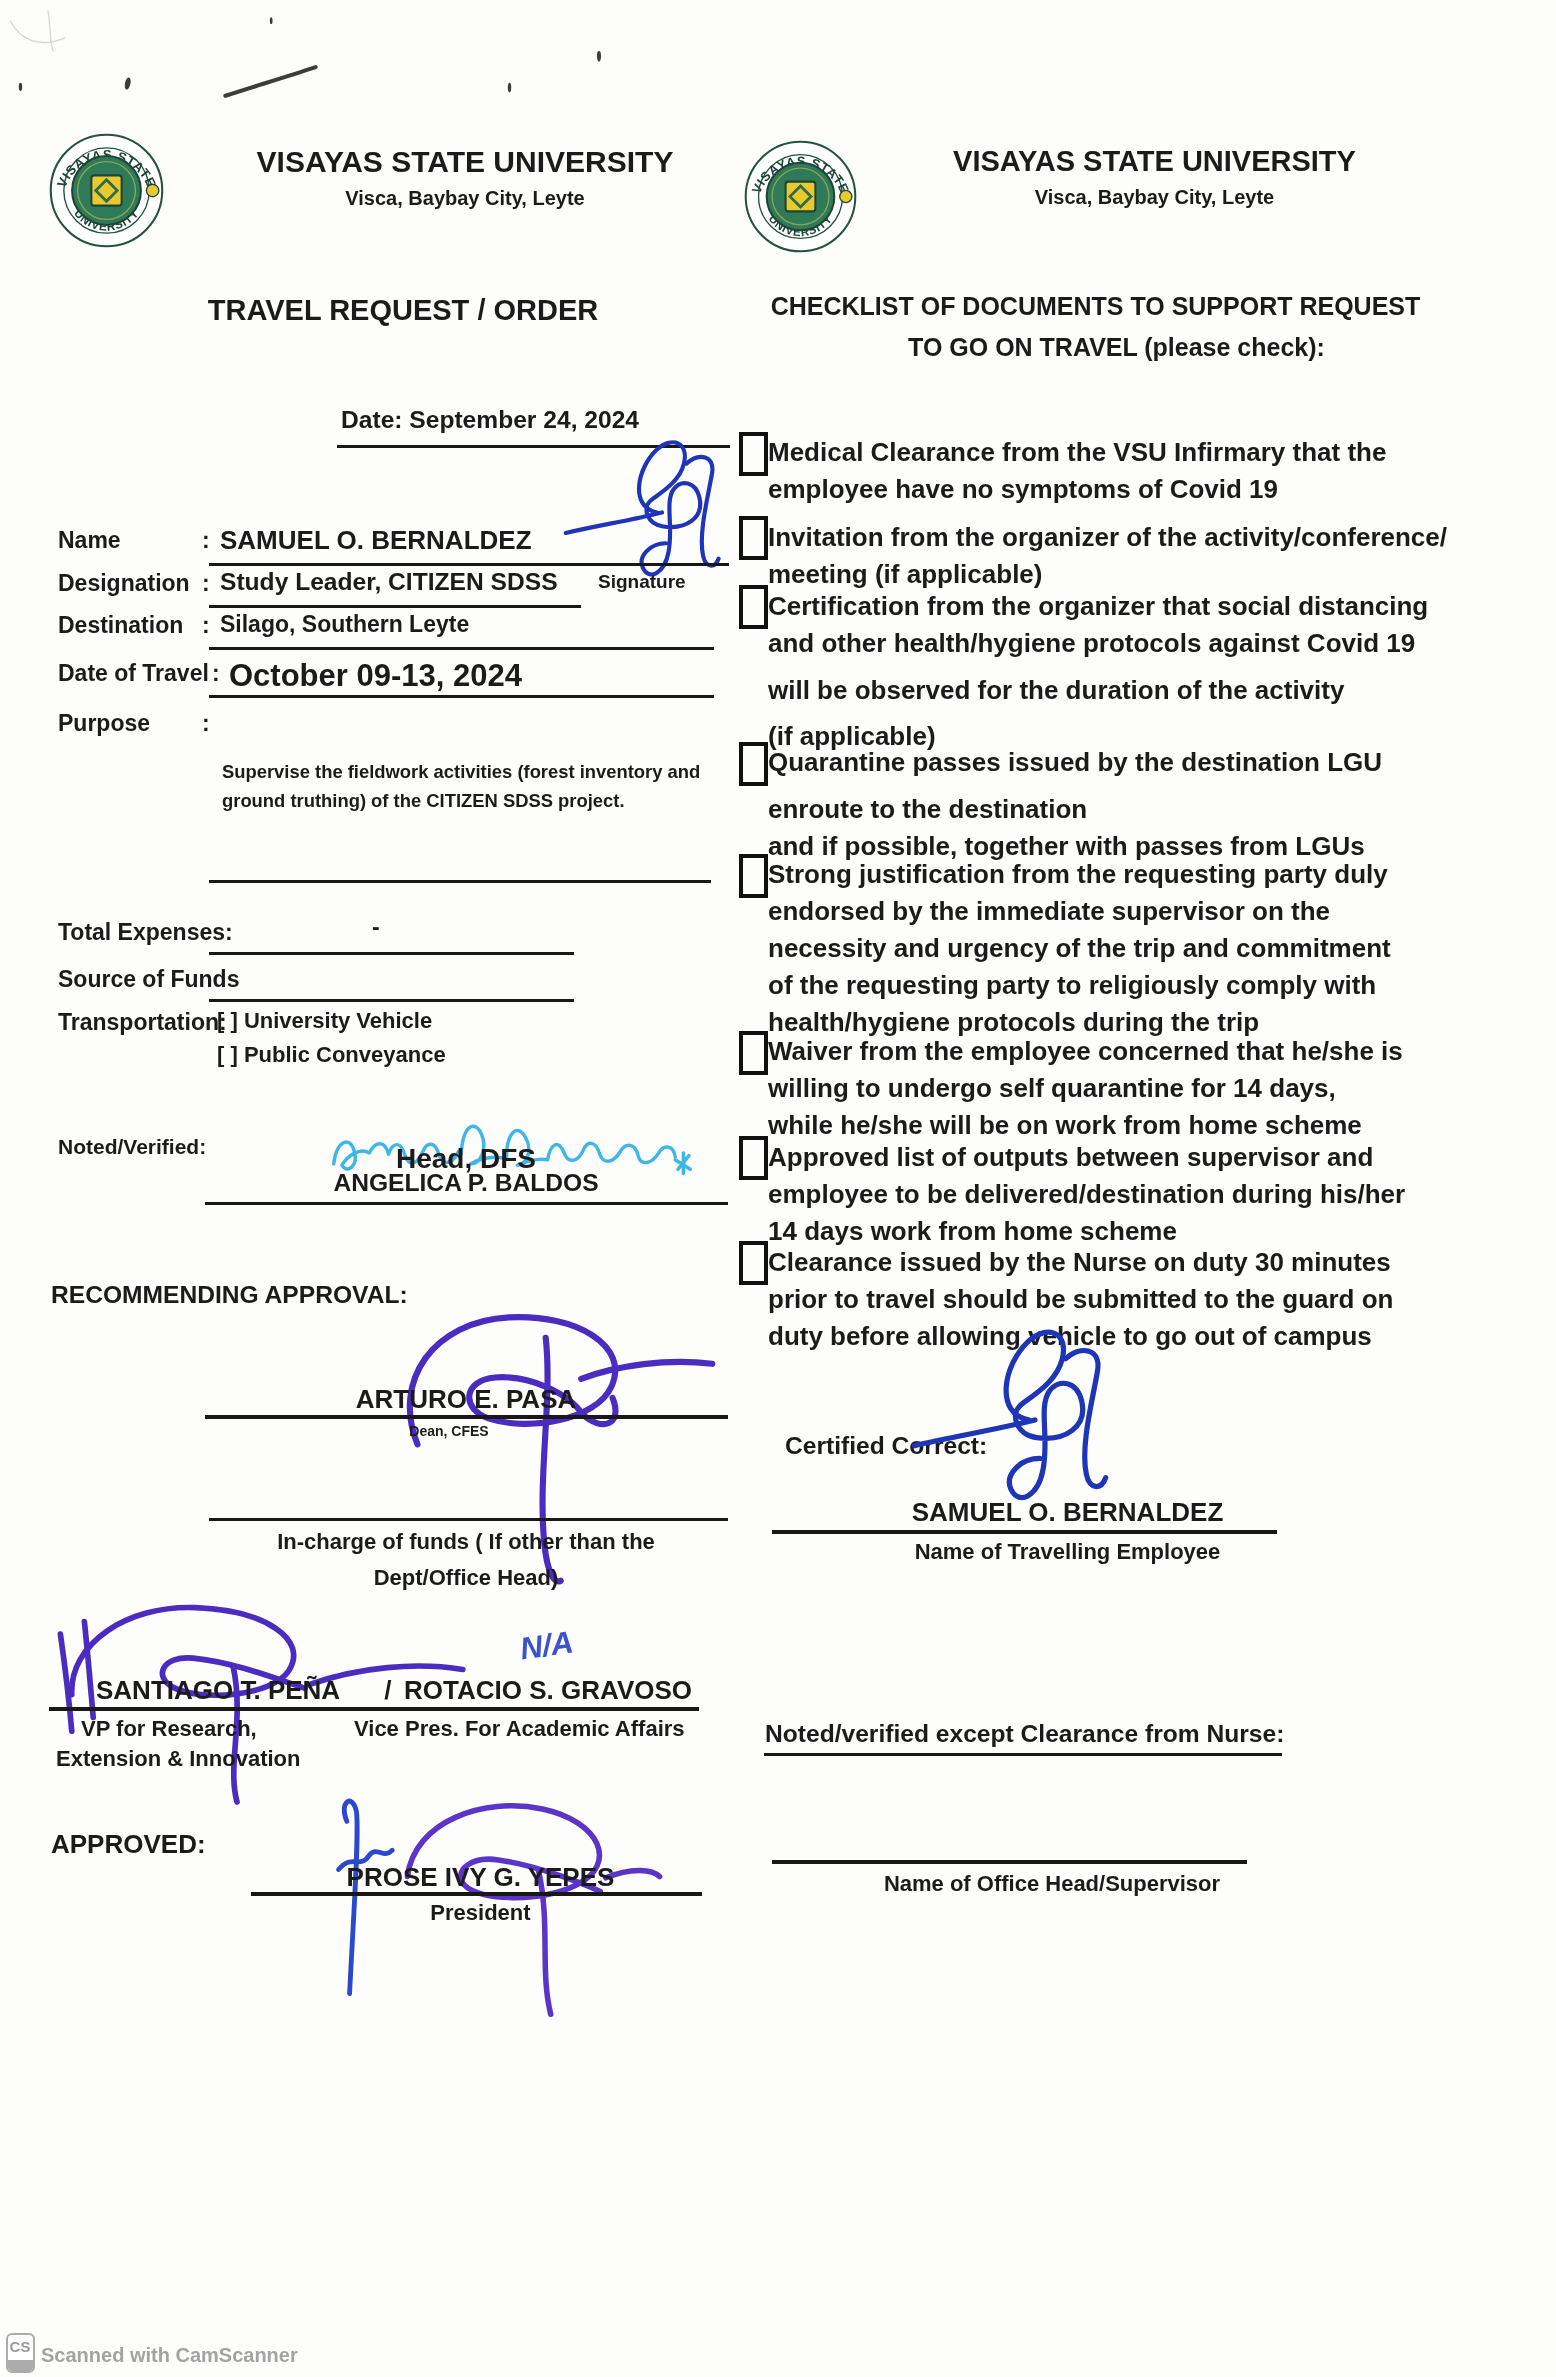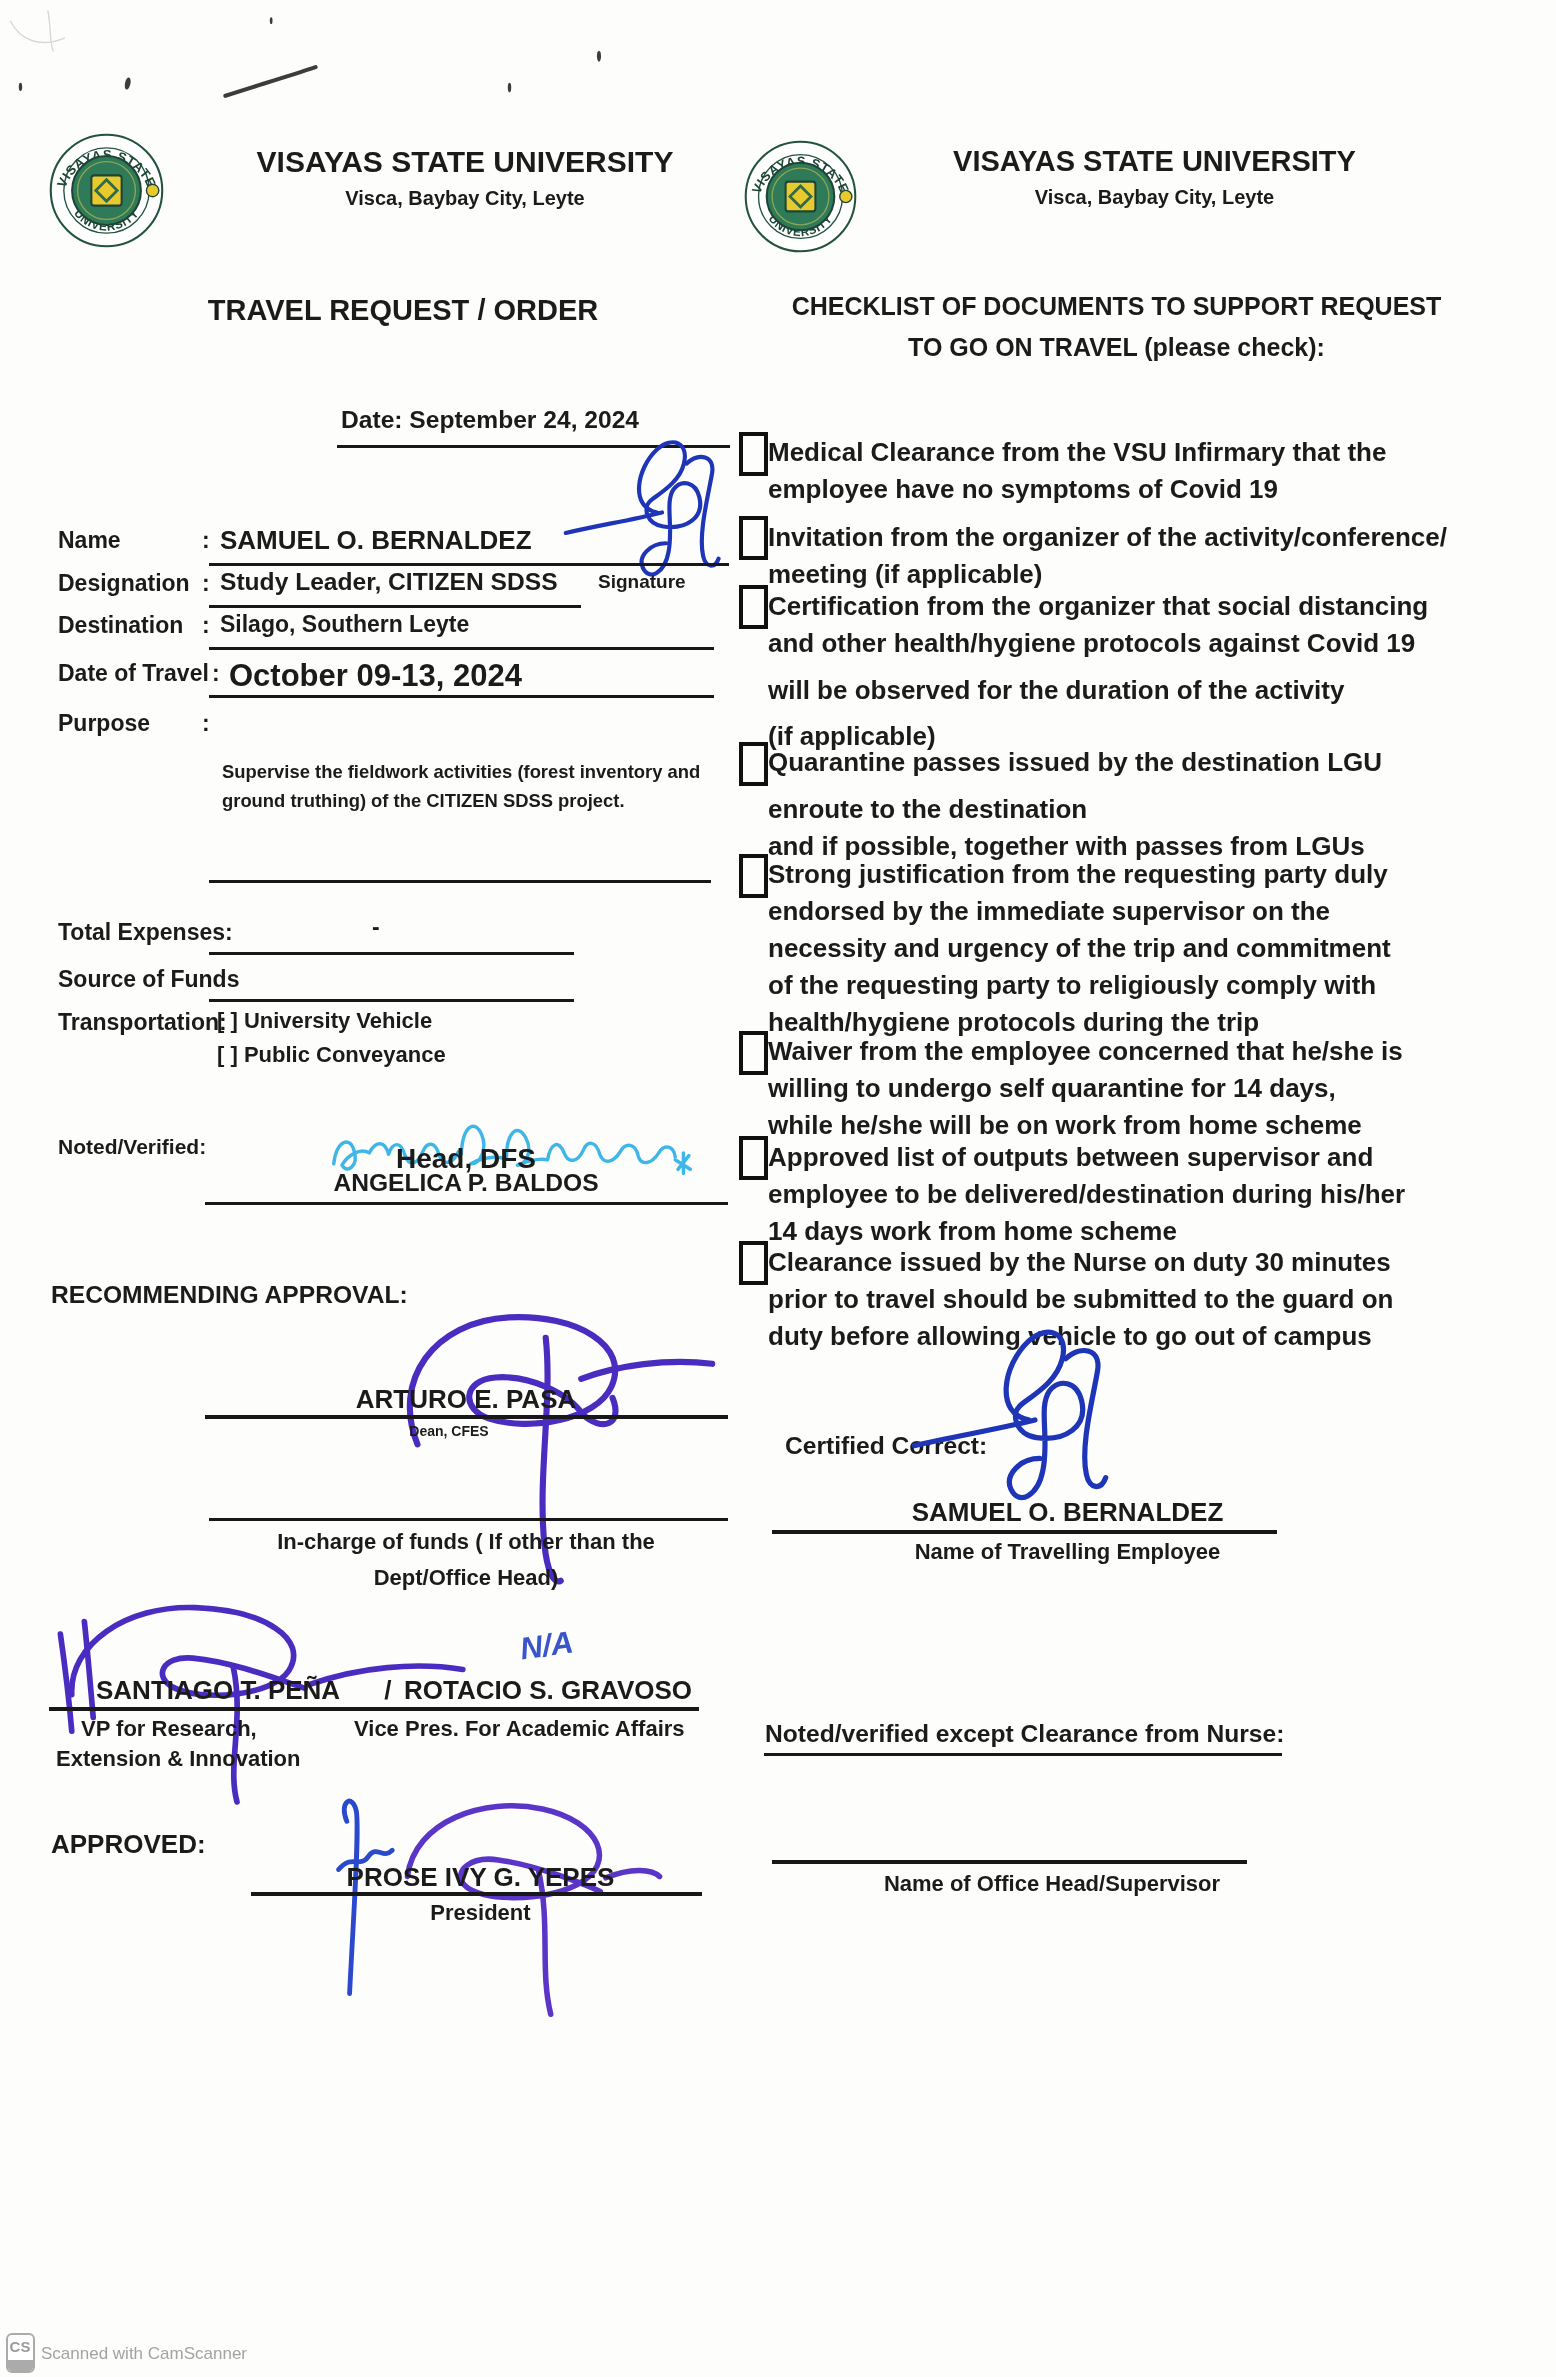--- a/index.html
+++ b/index.html
@@ -8,21 +8,21 @@
   .abs{position:absolute;white-space:nowrap;}
   .ctr{text-align:center;}
   .b{font-weight:700;}
   .sb{font-weight:600;}
   .line{position:absolute;background:#181818;}
   .lbl{font-size:23px;font-weight:700;}
   .chk-line{font-size:26px;font-weight:600;line-height:37px;white-space:nowrap;}
   .mt14{margin-top:9.6px;}
   .checkbox{position:absolute;width:20.5px;height:36px;border:4.8px solid #101010;background:transparent;}
   .na-script{font-size:31px;font-weight:700;font-style:italic;transform:rotate(-8deg);}
-  .wm-text{font-size:17px;font-weight:400;color:#a3a3a3;}
+  .wm-text{font-size:20px;font-weight:700;color:#a3a3a3;}
   .wm-logo{position:absolute;width:29px;height:40px;border:2px solid #ababab;border-radius:6.1px;
            background:#fff;box-sizing:border-box;}
   .wm-logo .cs{position:absolute;top:2.7px;left:0;width:100%;text-align:center;
                font-size:15px;font-weight:700;color:#9a9a9a;}
   .wm-logo .tab{position:absolute;bottom:0;left:0;width:100%;height:11px;background:#ababab;
                 border-radius:0 0 4.1px 4.1px;}
   svg{overflow:visible;}
 </style>
 </head>
 <body>
@@ -193,21 +193,21 @@
   </svg>
   <div class="abs ctr b" style="left:260px;top:1862px;width:441px;font-size:26px">PROSE IVY G. YEPES</div>
   <div class="line" style="left:251px;top:1892px;width:451px;height:4.1px"></div>
   <div class="abs ctr sb" style="left:260px;top:1900px;width:441px;font-size:22px">President</div>
 
   <svg class="abs" style="left:743px;top:139px" width="115" height="115" viewBox="0 0 168 168">
       <use href="#vsu-logo"></use>
     </svg>
   <div class="abs ctr" style="left:888px;top:145px;width:533px;font-size:29px"><span class="b">VISAYAS STATE UNIVERSITY</span></div>
   <div class="abs ctr sb" style="left:888px;top:186px;width:533px;font-size:20px">Visca, Baybay City, Leyte</div>
-  <div class="abs ctr b" style="left:741px;top:292px;width:751px;font-size:25px">CHECKLIST OF DOCUMENTS TO SUPPORT REQUEST</div>
+  <div class="abs ctr b" style="left:720px;top:292px;width:751px;font-size:25px">CHECKLIST OF DOCUMENTS TO SUPPORT REQUEST</div>
   <div class="abs ctr b" style="left:741px;top:333px;width:751px;font-size:25px">TO GO ON TRAVEL (please check):</div>
 
   <div class="checkbox" style="left:739px;top:432px"></div>
   <div class="abs" style="left:768px;top:434px">
     <div class="chk-line">Medical Clearance from the VSU Infirmary that the</div>
     <div class="chk-line">employee have no symptoms of Covid 19</div>
   </div>
 
   <div class="checkbox" style="left:739px;top:516px"></div>
   <div class="abs" style="left:768px;top:519px">

